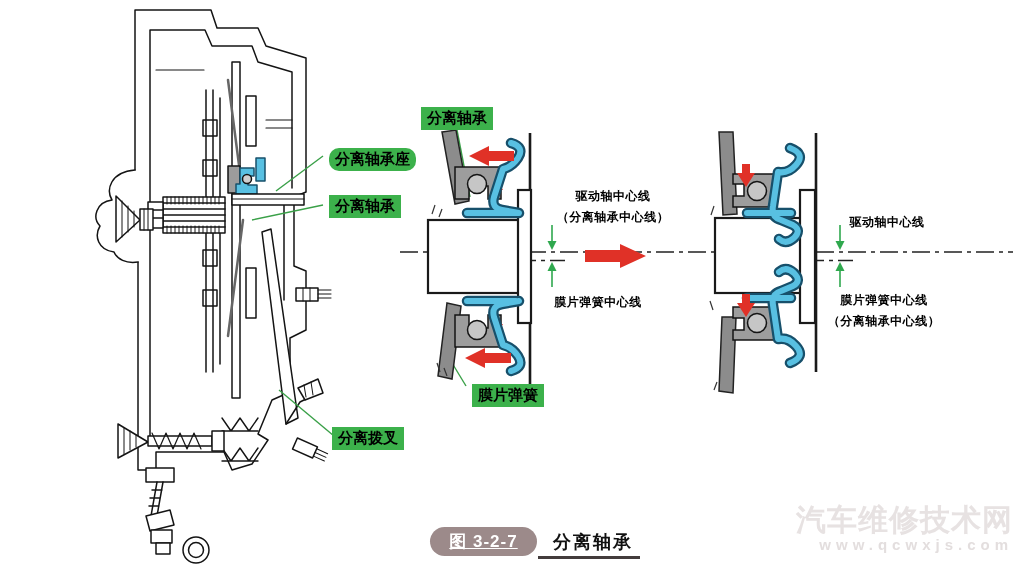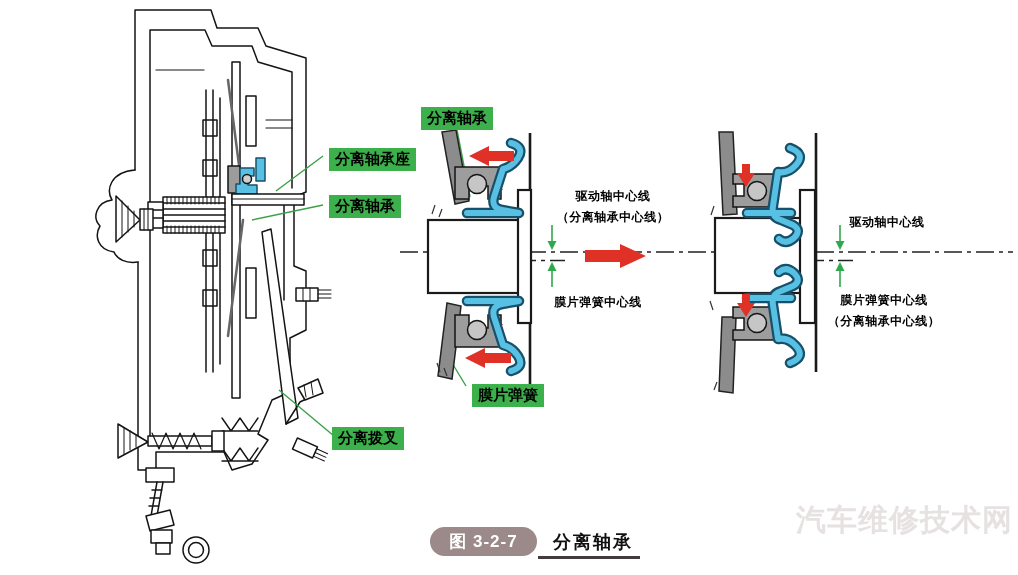--- a/index.html
+++ b/index.html
@@ -5,21 +5,21 @@
   html,body{margin:0;padding:0;background:#fff;}
   .stage{position:relative;width:1018px;height:575px;background:#fff;overflow:hidden;
          font-family:"Liberation Sans","DejaVu Sans",sans-serif;}
   .layer{position:absolute;left:0;top:0;}
   .tag{position:absolute;background:#3cb14b;color:#000;font-weight:bold;font-size:15px;
        line-height:20px;padding:1px 6px 2px;white-space:nowrap;}
   .ann{position:absolute;font-weight:bold;font-size:12px;line-height:21px;color:#000;
        text-align:center;white-space:nowrap;letter-spacing:0.5px;}
   .caption-box{position:absolute;left:430px;top:527px;width:107px;height:29px;
        background:#9c8a8a;border-radius:15px;color:#fff;font-weight:bold;font-size:17px;
-       display:flex;align-items:center;justify-content:center;letter-spacing:1px;}
+       display:flex;align-items:center;justify-content:center;letter-spacing:1px;text-decoration:underline;}
   .caption-title{position:absolute;left:553px;top:530px;font-size:18px;font-weight:bold;color:#111;
        letter-spacing:2px;}
   .caption-rule{position:absolute;left:538px;top:556px;width:102px;height:3px;background:#433c3c;}
   .watermark{position:absolute;left:780px;top:504px;width:233px;text-align:right;
        user-select:none;pointer-events:none;}
   .wm-cn{font-size:30px;font-weight:bold;color:#e7e2e2;letter-spacing:1px;line-height:32px;}
   .wm-url{font-size:15px;font-weight:bold;color:#e3dede;letter-spacing:5px;line-height:17px;}
 </style>
 </head>
 <body>
@@ -166,21 +166,21 @@
       <polygon points="746,317 737,303 742,303 742,294 750,294 750,303 755,303" fill="#e03127"></polygon>
       <g stroke-width="1.6" stroke="#2fa84e">
         <line x1="840" y1="225" x2="840" y2="242"></line>
         <polygon points="840,250 835.5,241 844.5,241" stroke="none" fill="#2fa84e"></polygon>
         <line x1="840" y1="287" x2="840" y2="270"></line>
         <polygon points="840,262 835.5,271 844.5,271" stroke="none" fill="#2fa84e"></polygon>
       </g>
     </g>
   </svg>
 
-  <div class="tag" style="left:329px;top:148px;">分离轴承座</div>
+  <div class="tag" style="left:329px;top:148px;border-radius:10px;">分离轴承座</div>
   <div class="tag" style="left:329px;top:195px;">分离轴承</div>
   <div class="tag" style="left:421px;top:107px;">分离轴承</div>
   <div class="tag" style="left:472px;top:384px;">膜片弹簧</div>
   <div class="tag" style="left:332px;top:427px;text-align:right;">分离拨叉</div>
 
   <div class="ann" style="left:528px;top:186px;width:170px;">
     <div>驱动轴中心线</div>
     <div>（分离轴承中心线）</div>
   </div>
   <div class="ann" style="left:520px;top:292px;width:156px;">
@@ -193,15 +193,16 @@
     <div>膜片弹簧中心线</div>
     <div>（分离轴承中心线）</div>
   </div>
 
   <div class="caption-box">图 3-2-7</div>
   <div class="caption-title">分离轴承</div>
   <div class="caption-rule"></div>
 
   <div class="watermark">
     <div class="wm-cn">汽车维修技术网</div>
+    <div class="wm-url">www.qcwxjs.com</div>
   </div>
 
 </div>
 
 </body></html>

